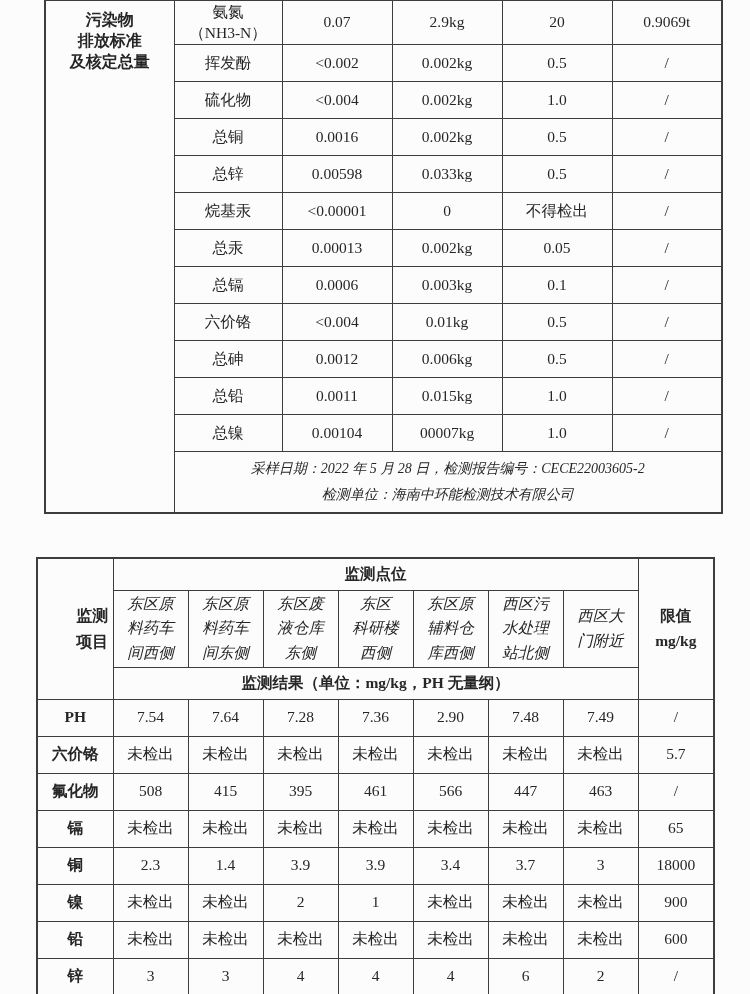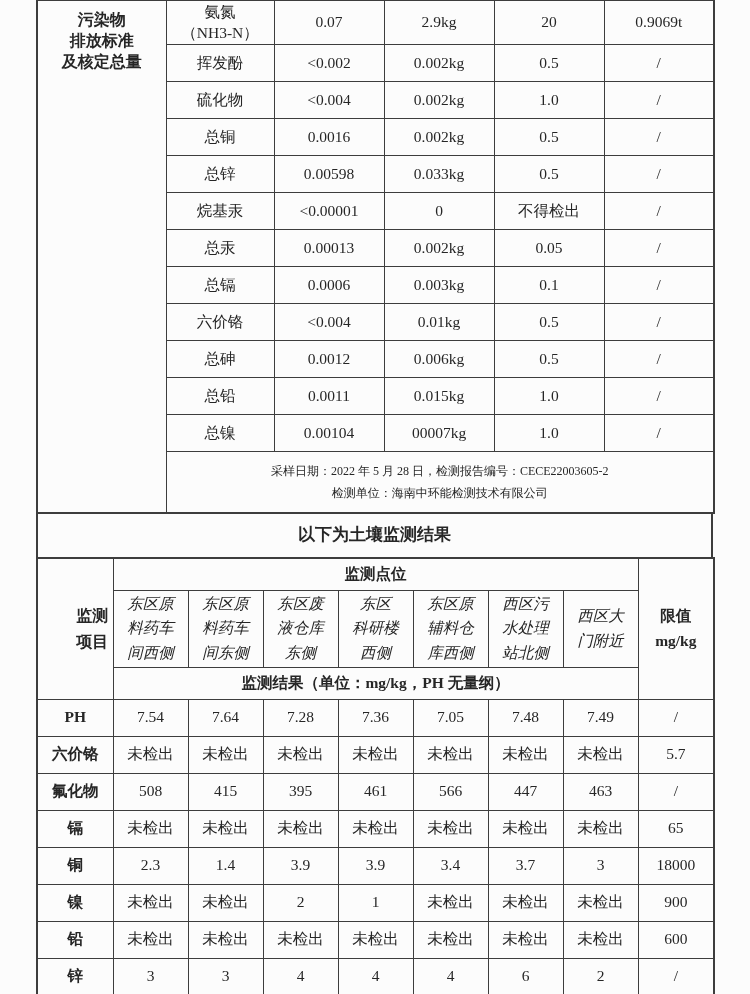--- a/index.html
+++ b/index.html
@@ -10,30 +10,30 @@
   }
   table{border-collapse:collapse;table-layout:fixed;position:absolute;left:36px;width:677px;}
   td{
     border:1px solid #3d3d3d;text-align:center;vertical-align:middle;
     font-size:15.5px;white-space:pre-line;line-height:1.45;padding:0 2px;
     overflow:hidden;
   }
   .bold{font-weight:bold;font-family:Liberation Serif, serif;}
 
   
-  .t1{top:0;border:2px solid #3d3d3d;border-top:0;}
+  .t1{top:0;border:2px solid #3d3d3d;border-top:0;margin-left:8px;}
   .t1 tr{height:37px;}
   .t1 tr.first{height:44px;}
   .t1 tr.first td{line-height:1.3;}
   .t1 tr.footer{height:61px;}
   .t1 .left-head{
     vertical-align:top;padding-top:9px;font-weight:bold;
     font-size:16px;line-height:1.62;
   }
-  .t1 tr.footer td{line-height:1.85;font-size:12px;}
+  .t1 tr.footer td{line-height:1.85;font-size:14px;font-style:italic;}
 
   
   .section-title{
     position:absolute;left:36px;top:512px;width:677px;height:45px;
     box-sizing:border-box;border:2px solid #3d3d3d;border-top:0;border-bottom:0;
     display:flex;align-items:center;justify-content:center;
     font-weight:bold;font-size:17px;
   }
 
   
@@ -148,21 +148,20 @@
           <td>1.0</td>
           <td>/</td>
         </tr>
         <tr class="footer">
           <td colspan="5">采样日期：2022 年 5 月 28 日，检测报告编号：CECE22003605-2
 检测单位：海南中环能检测技术有限公司</td>
         </tr>
       </tbody>
   </table>
 
-  <div class="section-title">以下为土壤监测结果</div>
 
   <table class="t2">
     <colgroup>
       <col style="width:76px">
         <col style="width:75px">
         <col style="width:75px">
       <col style="width:75px">
         <col style="width:75px">
         <col style="width:75px">
       <col style="width:75px">
@@ -201,21 +200,21 @@
         </tr>
       <tr class="r32">
         <td class="bold" colspan="7">监测结果（单位：mg/kg，PH 无量纲）</td>
       </tr>
     <tr>
           <td class="bold">PH</td>
           <td>7.54</td>
           <td>7.64</td>
           <td>7.28</td>
           <td>7.36</td>
-          <td>7.05</td>
+          <td>2.90</td>
           <td>7.48</td>
           <td>7.49</td>
           <td>/</td>
         </tr>
         <tr>
           <td class="bold">六价铬</td>
           <td>未检出</td>
           <td>未检出</td>
           <td>未检出</td>
           <td>未检出</td>

